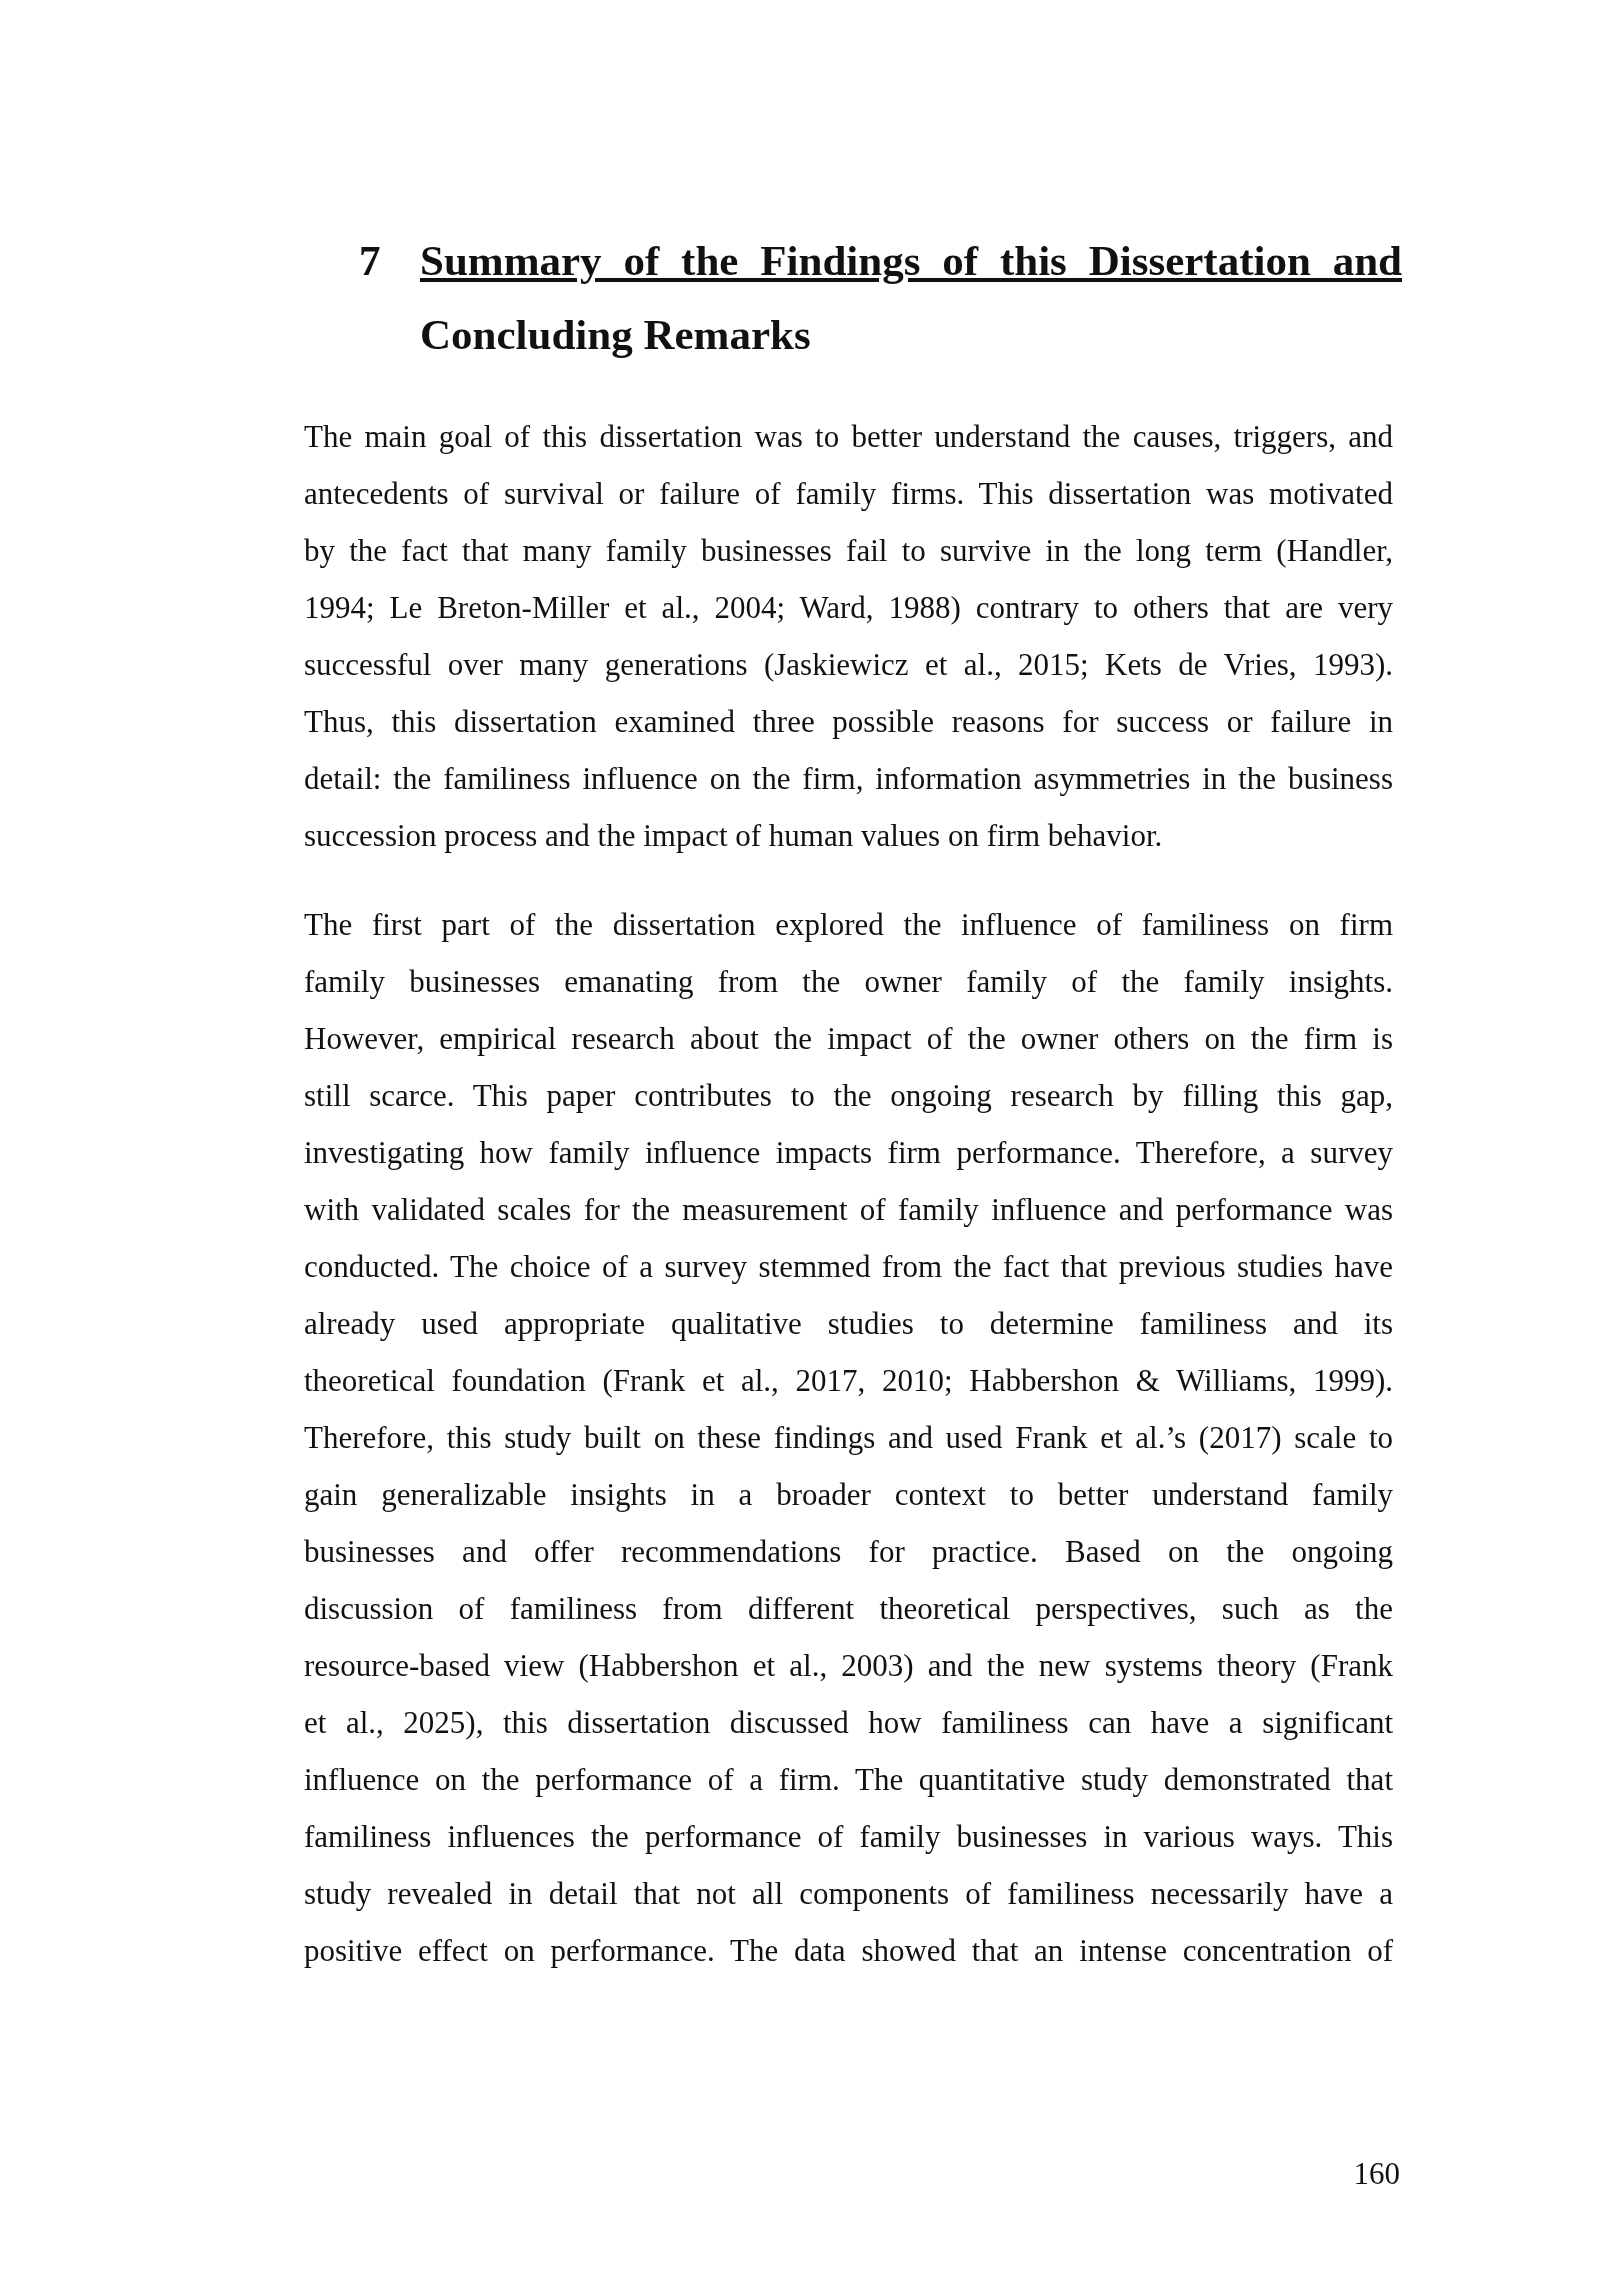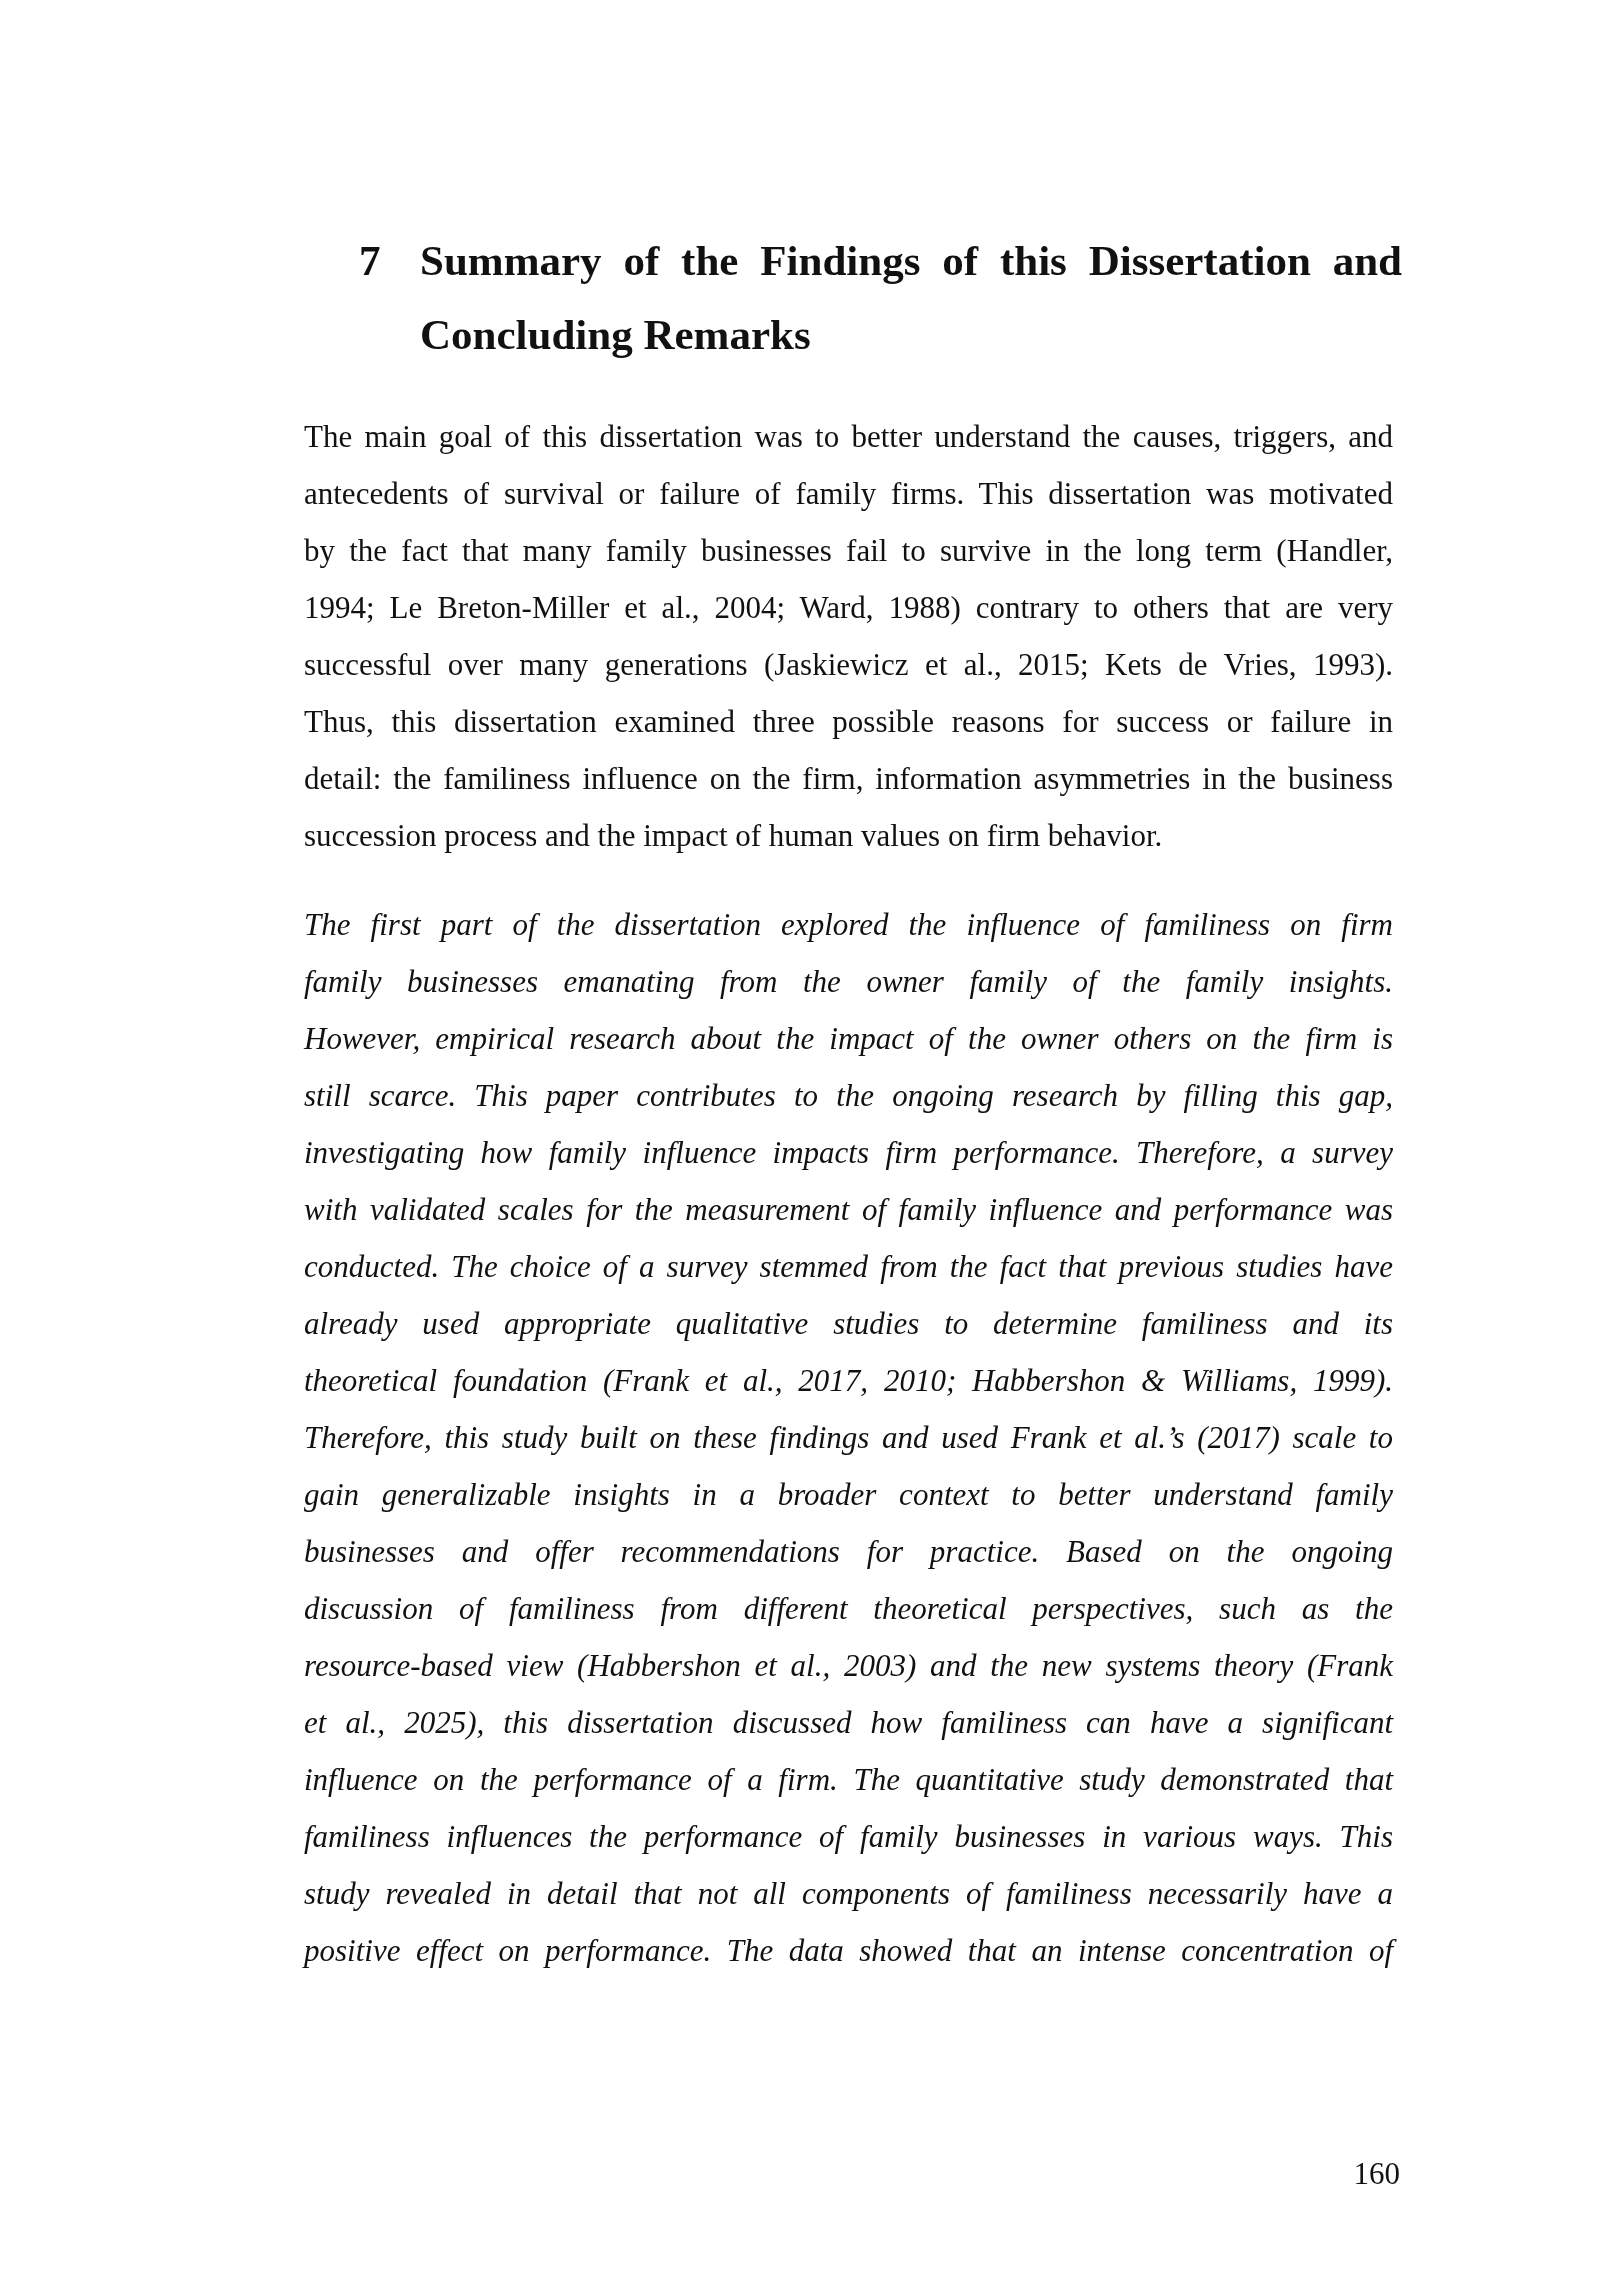--- a/index.html
+++ b/index.html
@@ -1,28 +1,28 @@
 <!DOCTYPE html>
 <html><head>
   <meta charset="utf-8">
   <style>
     html, body { margin: 0; padding: 0; background: #ffffff; }
     body { width: 1621px; height: 2293px; position: relative; overflow: hidden; }
     .page { position: absolute; left: 0; top: 0; width: 1621px; height: 2293px; background: #ffffff; color: #111111; font-family: "Liberation Serif", serif; }
     .heading { position: absolute; left: 359px; top: 223px; width: 1043px; font-weight: bold; font-size: 43px; color: #111; }
     .heading .num { position: absolute; left: 0; top: 0; }
     .heading .line { position: absolute; left: 61px; width: 980px; height: 59px; line-height: 59px; white-space: nowrap; }
-    .heading .l1 { top: 7.8px; text-align: justify; text-align-last: justify; width: 982px; }
+    .heading .l1 { top: 7.8px; text-align: justify; text-align-last: justify; width: 982px; text-decoration: underline; }
     .heading .l2 { top: 82px; font-family: Liberation Serif, serif; }
     .heading .num { top: 7.8px; line-height: 59px; }
     .para { position: absolute; left: 304px; width: 1089px; font-size: 31px; }
     .para .ln { display: block; height: 57px; line-height: 57px; white-space: nowrap; text-align: justify; text-align-last: justify; }
     .para .ln.last { text-align-last: left; }
     #p1 { top: 408px; }
-    #p2 { top: 896px; font-style: italic; }
+    #p2 { top: 896px; }
     .pagenum { position: absolute; right: 221px; top: 2152px; font-size: 31px; line-height: 43px; margin-left: 33px; }
   </style>
 </head>
 <body>
 
 <div class="page">
   <div class="heading">
     <span class="num">7</span>
     <div class="line l1">Summary of the Findings of this Dissertation and</div>
     <div class="line l2">Concluding Remarks</div>

